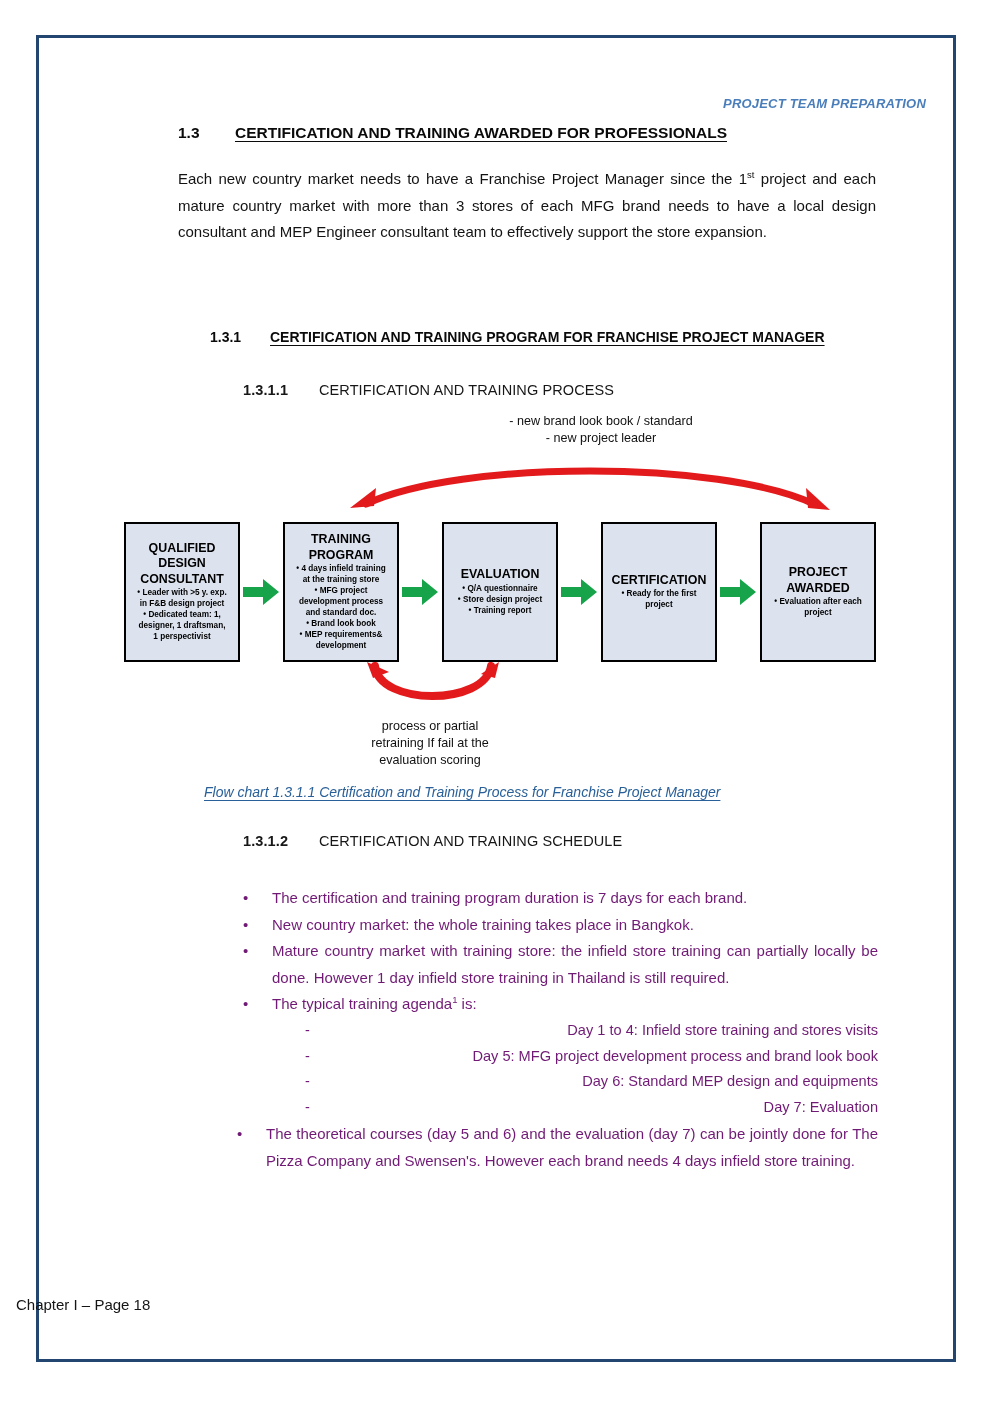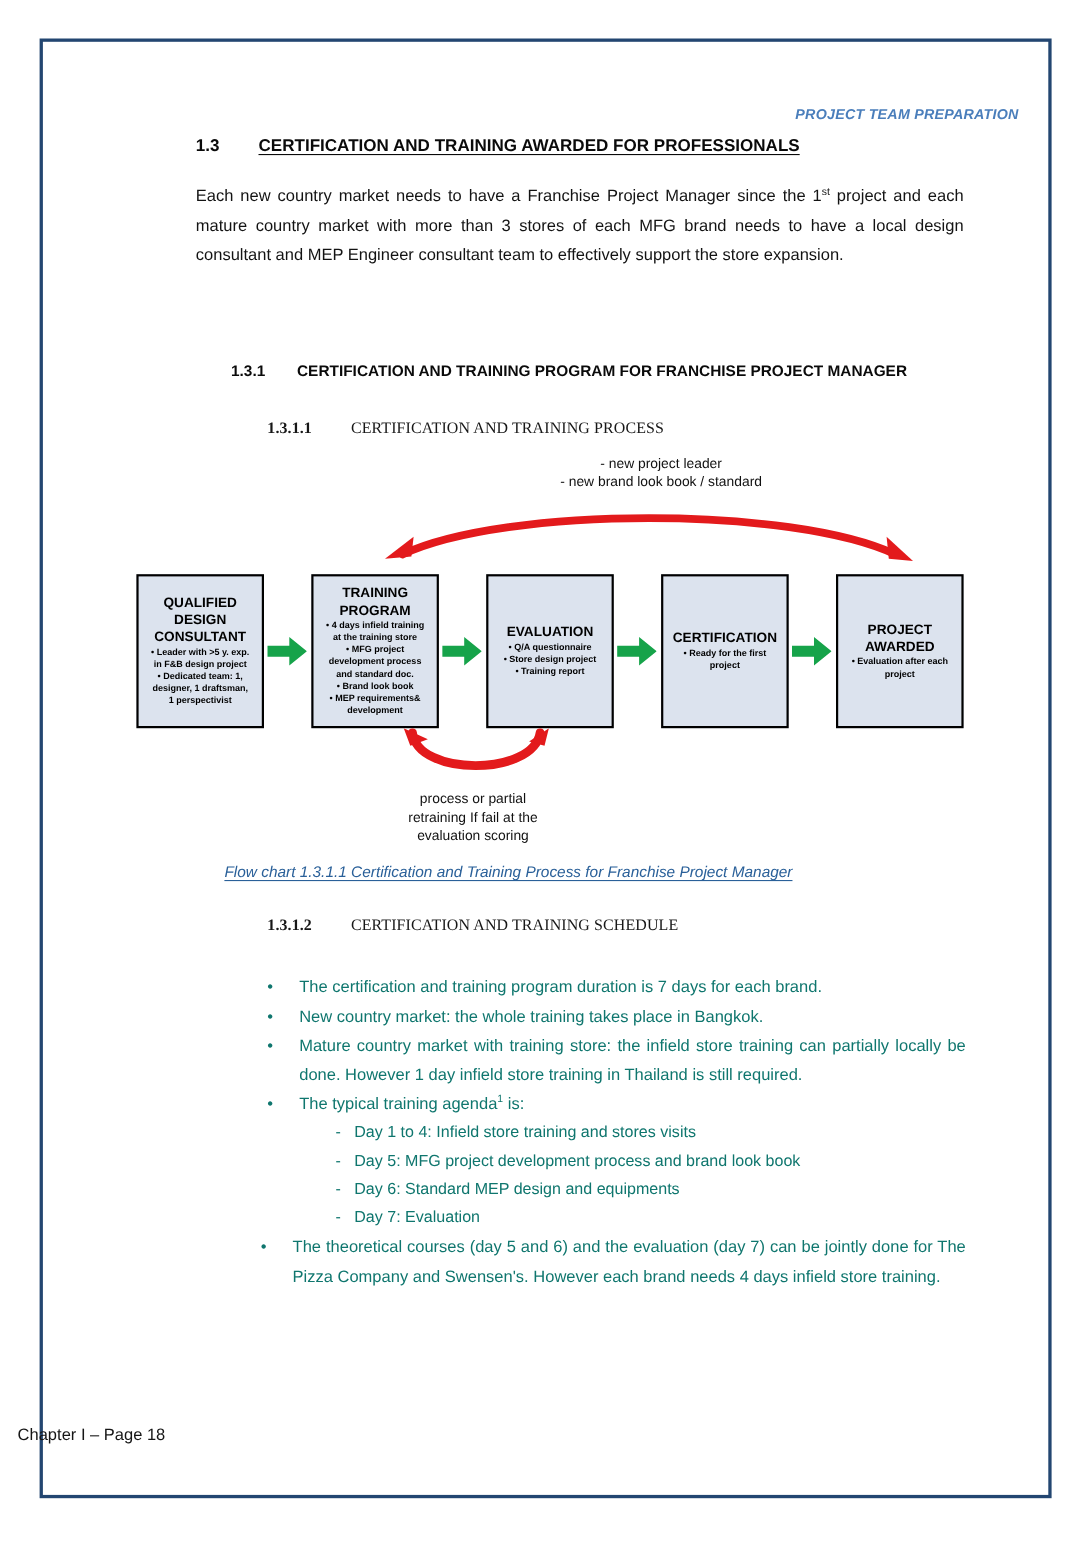--- a/index.html
+++ b/index.html
@@ -73,30 +73,29 @@
   .h3row {
     position: absolute;
     left: 210px;
     top: 329px;
     font-size: 14px;
     font-weight: bold;
     color: #0a0a0a;
     white-space: nowrap;
   }
   .h3row .num { display: inline-block; width: 60px; }
-  .h3row .txt { text-underline-offset: 3px; text-align: right; }
+  .h3row .txt { text-decoration: underline; text-underline-offset: 3px; text-align: right; }
 
   .h4row {
     position: absolute;
     left: 243px;
     font-size: 14.5px;
     color: #171717;
     white-space: nowrap;
     letter-spacing: 0.1px;
-    font-family: Liberation Serif, serif;
   }
   #h4-process { top: 382px; }
   #h4-schedule { top: 833px; }
   .h4row .num { display: inline-block; width: 76px; font-weight: bold; }
 
   
   #flow {
     position: absolute;
     left: 0;
     top: 400px;
@@ -180,21 +179,21 @@
     white-space: nowrap;
   }
 
   
   #bullets {
     position: absolute;
     left: 238px;
     top: 885px;
     width: 640px;
     font-size: 15px;
-    color: #0f766e;
+    color: #701a75;
   }
   .b1 {
     position: relative;
     padding-left: 34px;
     line-height: 1.77;
     margin-bottom: 0px;
     text-align: justify;
   }
   .b1::before {
     content: "\2022";
@@ -205,20 +204,21 @@
   }
   .b1.jus { text-align: justify; text-justify: inter-word; }
   .b1 sup { font-size: 9.5px; vertical-align: super; }
 
   .subs { margin-left: 62px; }
   .b2 {
     position: relative;
     padding-left: 22px;
     line-height: 1.77;
     font-size: 14.6px;
+    text-align: right;
   }
   .b2::before {
     content: "-";
     position: absolute;
     left: 5px;
     top: 0;
   }
 
   
   #footer {
@@ -252,22 +252,22 @@
     <span class="num">1.3.1</span><span class="txt">CERTIFICATION AND TRAINING PROGRAM FOR FRANCHISE PROJECT MANAGER</span>
   </div>
 
   <div class="h4row" id="h4-process">
     <span class="num">1.3.1.1</span><span>CERTIFICATION AND TRAINING PROCESS</span>
   </div>
 
   <div id="flow">
 
     <div id="flow-top-note">
+      <div>- new brand look book / standard</div>
       <div>- new project leader</div>
-      <div>- new brand look book / standard</div>
     </div>
 
     <svg id="red-top" viewBox="0 0 500 70">
       <path d="M 26 46 C 120 2, 380 2, 474 46" stroke="#e31a1c" stroke-width="7" fill="none" stroke-linecap="round"></path>
       <path d="M 10 50 L 36 30 L 34 48 Z" fill="#e31a1c"></path>
       <path d="M 490 52 L 466 30 L 468 50 Z" fill="#e31a1c"></path>
     </svg>
 
     <div class="fbox" id="fbox1">
       <div class="ftitle">

